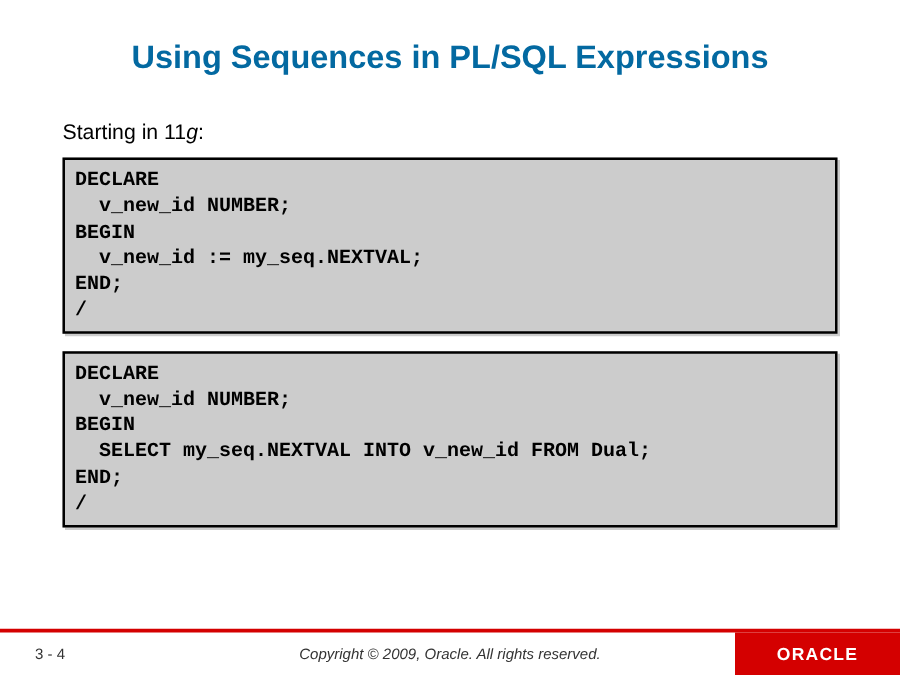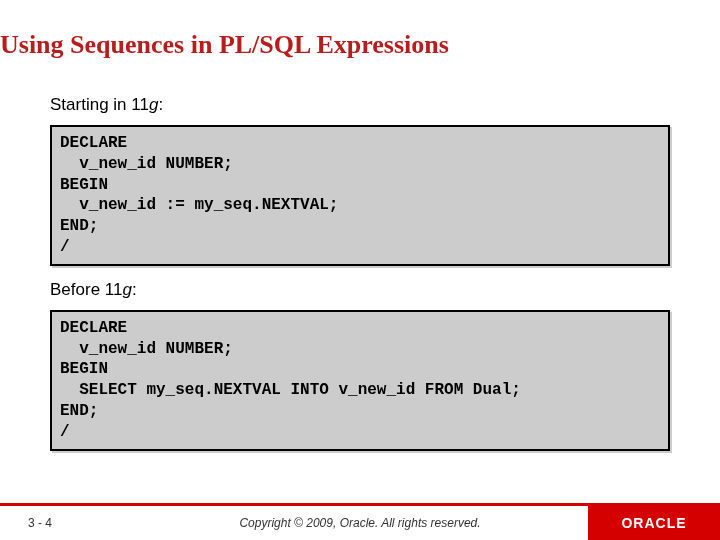--- a/index.html
+++ b/index.html
@@ -10,26 +10,26 @@
     background: #fff;
     position: relative;
     overflow: hidden;
   }
   .slide {
     width: 100%;
     height: 100%;
     position: relative;
   }
   .title {
+    text-align: center;
     font-size: 26px;
     font-weight: bold;
-    color: #b91c1c;
+    color: #0369a1;
     padding-top: 30px;
     padding-bottom: 10px;
-    font-family: Liberation Serif, serif;
   }
   .content {
     padding: 25px 50px 0 50px;
   }
   .subtitle {
     font-size: 17px;
     color: #000;
     margin-bottom: 10px;
   }
   .subtitle .italic {
@@ -104,23 +104,20 @@
     <div class="subtitle">
       <span>Starting in 11</span><span class="italic">g</span><span>:</span>
     </div>
     <div class="codeblock">DECLARE
   v_new_id NUMBER;
 BEGIN
   v_new_id := my_seq.NEXTVAL;
 END;
 /</div>
 
-    <div class="subtitle">
-      <span>Before 11</span><span class="italic">g</span><span>:</span>
-    </div>
     <div class="codeblock">DECLARE
   v_new_id NUMBER;
 BEGIN
   SELECT my_seq.NEXTVAL INTO v_new_id FROM Dual;
 END;
 /</div>
 
   </div>
 
   <div class="footer-redline"></div>

